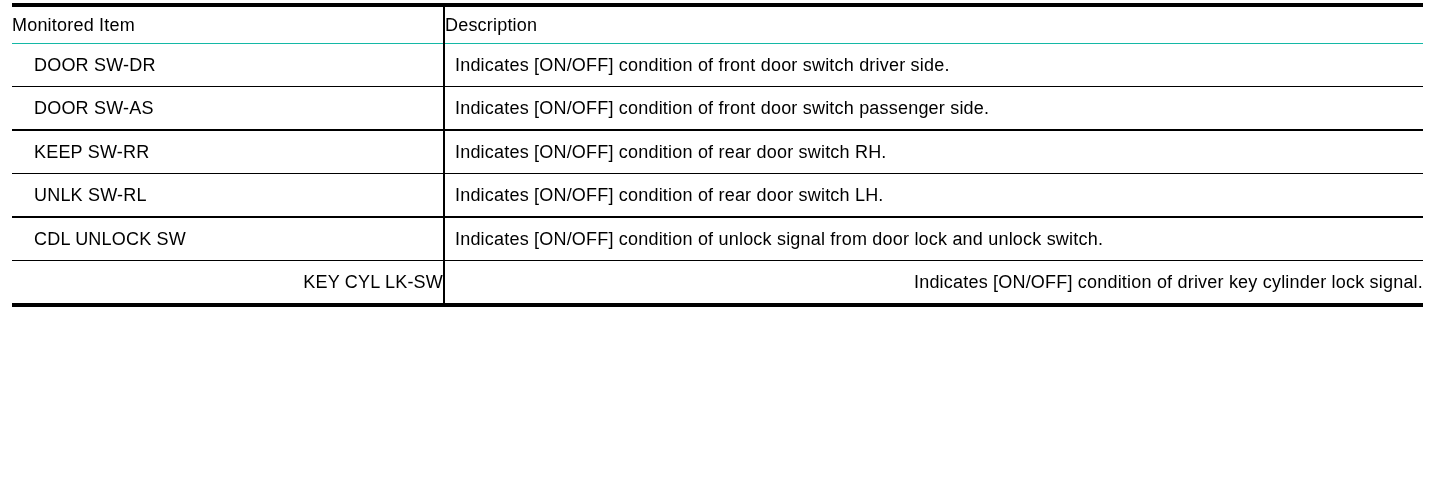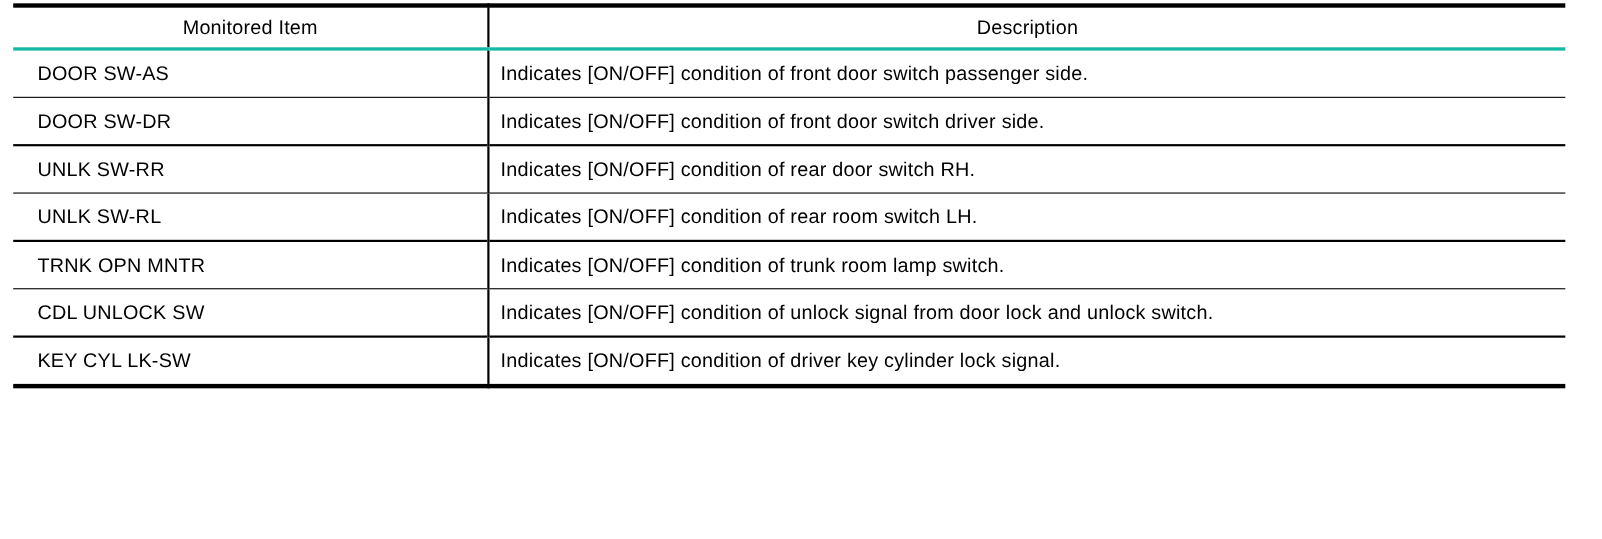--- a/index.html
+++ b/index.html
@@ -33,22 +33,22 @@
     color: #000000;
     vertical-align: middle;
     letter-spacing: 0.2px;
     padding: 0;
   }
   col.col-item { width: 432px; }
   col.col-desc { width: 979px; }
 
   thead th {
     height: 36px;
-    text-align: center;
-    border-bottom: 3px solid #14b8a6;
+    text-align: left;
+    border-bottom: 1px solid #14b8a6;
   }
   thead th.item-head {
     border-right: 2px solid #000000;
   }
   tbody td {
     height: 42px;
   }
   tbody td.item-cell {
     padding-left: 22px;
     border-right: 2px solid #000000;
@@ -59,57 +59,54 @@
     white-space: nowrap;
   }
   tbody tr {
     border-bottom: 1px solid #000000;
   }
   tbody tr:nth-child(even) {
     border-bottom-width: 2px;
   }
   tbody tr:last-child {
     border-bottom: none;
+    text-align: right;
   }
 </style>
 </head>
 <body>
 
 <div class="page">
   <table class="monitor-table">
     <colgroup>
       <col class="col-item">
       <col class="col-desc">
     </colgroup>
     <thead>
       <tr>
         <th class="item-head">Monitored Item</th>
         <th>Description</th>
       </tr>
     </thead>
     <tbody>
       <tr>
+        <td class="item-cell">DOOR SW-DR</td>
+        <td class="desc-cell">Indicates [ON/OFF] condition of front door switch driver side.</td>
+      </tr>
+      <tr>
         <td class="item-cell">DOOR SW-AS</td>
         <td class="desc-cell">Indicates [ON/OFF] condition of front door switch passenger side.</td>
       </tr>
       <tr>
-        <td class="item-cell">DOOR SW-DR</td>
-        <td class="desc-cell">Indicates [ON/OFF] condition of front door switch driver side.</td>
-      </tr>
-      <tr>
-        <td class="item-cell">UNLK SW-RR</td>
+        <td class="item-cell">KEEP SW-RR</td>
         <td class="desc-cell">Indicates [ON/OFF] condition of rear door switch RH.</td>
       </tr>
       <tr>
         <td class="item-cell">UNLK SW-RL</td>
-        <td class="desc-cell">Indicates [ON/OFF] condition of rear room switch LH.</td>
-      </tr>
-      <tr>
-        <td class="item-cell">TRNK OPN MNTR</td>
-        <td class="desc-cell">Indicates [ON/OFF] condition of trunk room lamp switch.</td>
+        <td class="desc-cell">Indicates [ON/OFF] condition of rear door switch LH.</td>
       </tr>
       <tr>
         <td class="item-cell">CDL UNLOCK SW</td>
         <td class="desc-cell">Indicates [ON/OFF] condition of unlock signal from door lock and unlock switch.</td>
       </tr>
       <tr>
         <td class="item-cell">KEY CYL LK-SW</td>
         <td class="desc-cell">Indicates [ON/OFF] condition of driver key cylinder lock signal.</td>
       </tr>
     </tbody>

